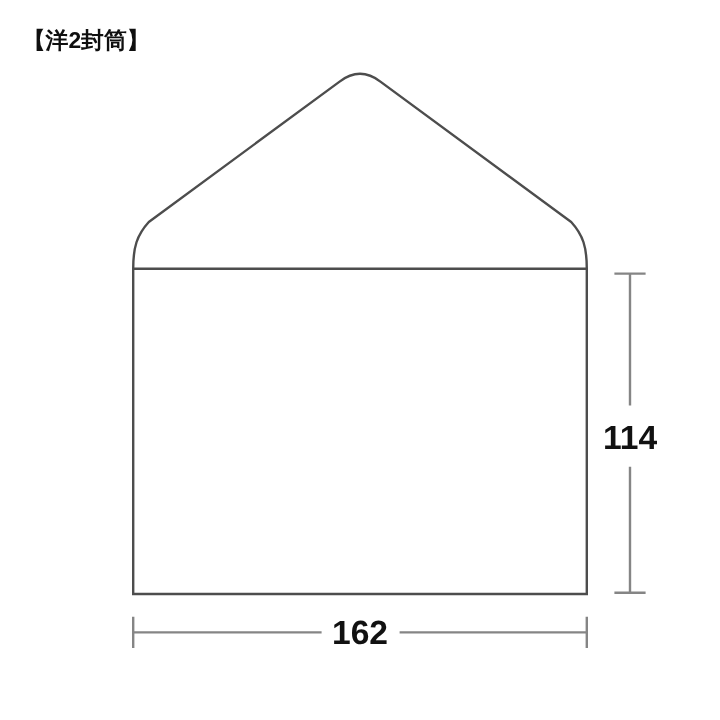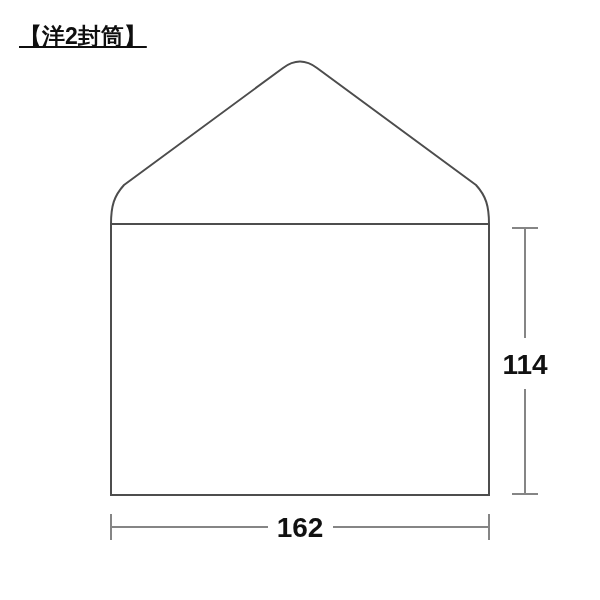--- a/index.html
+++ b/index.html
@@ -12,26 +12,25 @@
     position: relative;
     width: 600px;
     height: 600px;
     background: #ffffff;
     overflow: hidden;
   }
   .diagram-title {
     position: absolute;
     left: 19px;
     top: 21px;
-    font-size: 23px;
+    font-size: 19px;
     font-weight: bold;
     color: #0f0f0f;
     letter-spacing: 0px;
     white-space: nowrap;
-    text-decoration: underline;
   }
   .diagram-svg {
     position: absolute;
     left: 0;
     top: 0;
   }
   .dim-label {
     font-family: "Liberation Sans", "DejaVu Sans", sans-serif;
     font-size: 28px;
     font-weight: bold;

